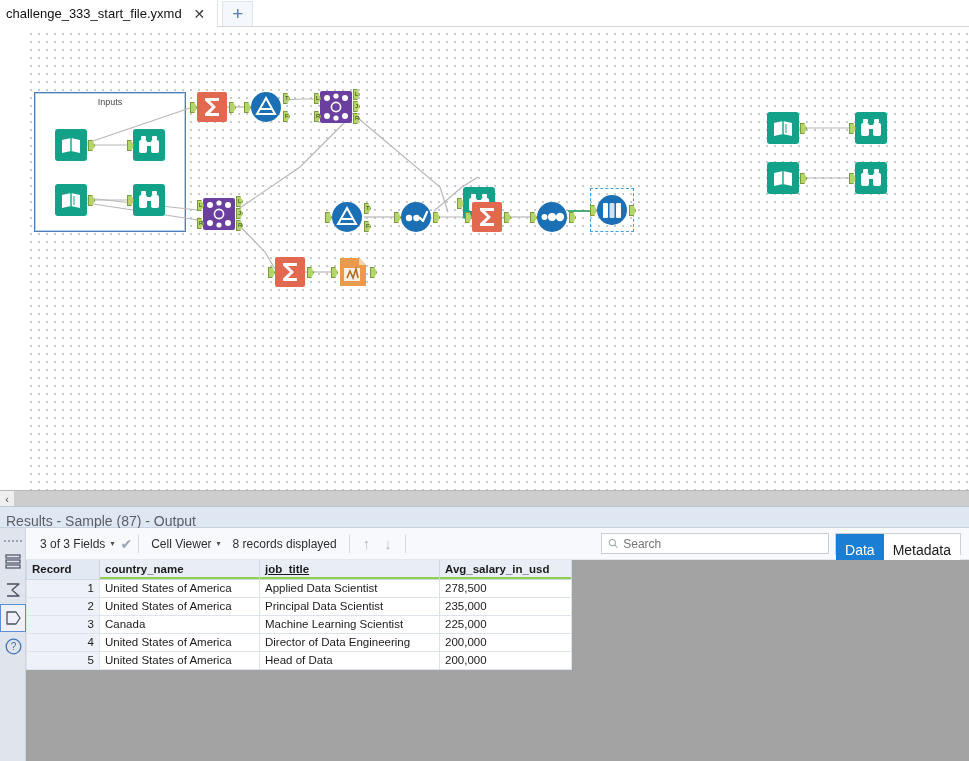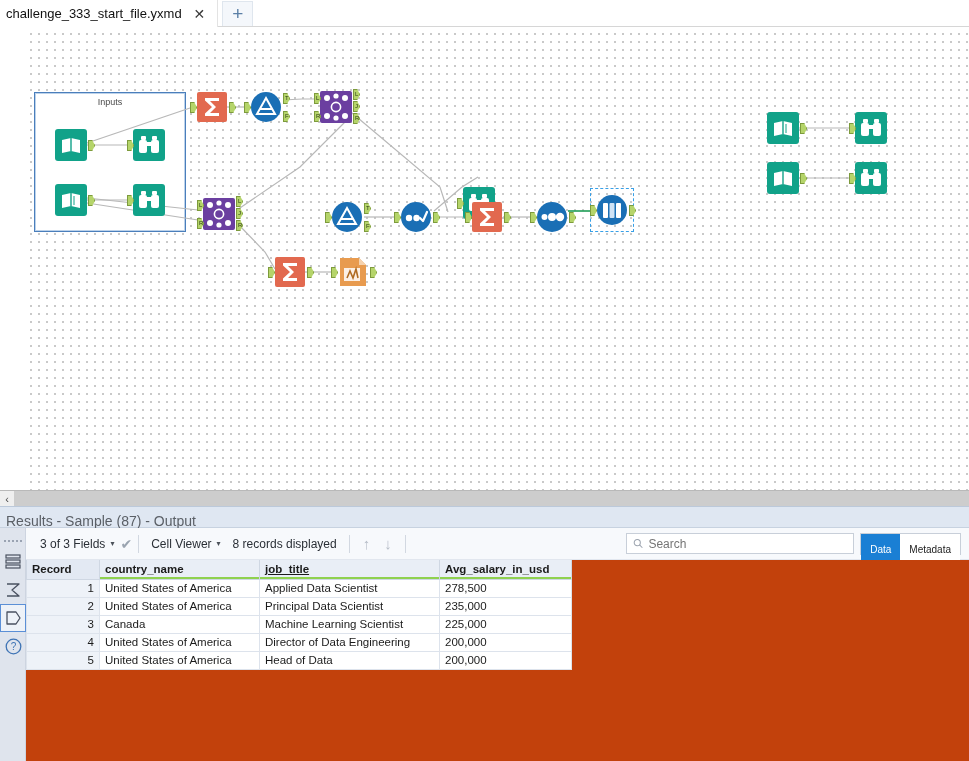--- a/index.html
+++ b/index.html
@@ -157,28 +157,28 @@
     width:228px; height:21px; border:1px solid #c8cfd9; background:#ffffff;
     display:flex; align-items:center; padding:0 6px; gap:5px;justify-content:center;
   }
   .search-input {
     border:none; outline:none; font-size:12px; color:#9aa2ad;
     width:100%; background:transparent; font-family:"Liberation Sans", sans-serif;
   }
   .seg { display:flex; border:1px solid #c8cfd9; height:22px; }
   .seg-btn {
     padding:16px 9px; height:20px; display:flex; align-items:center;
-    font-size:10px; cursor:pointer; background:#ffffff; color:#1b1b1b;
+    font-size:14px; cursor:pointer; background:#ffffff; color:#1b1b1b;
   }
   .seg-btn.active { background:#1a7fd4; color:#ffffff; }
 
   
   .grid {
     position:absolute; left:26px; top:32px; width:943px; height:201px;
-    overflow:hidden; background:#c2410c;
+    overflow:hidden; background:#a3a3a3;
   }
   table.dt { border-collapse:collapse; font-size:11.5px; color:#1b1b1b; }
   table.dt th {
     background:#e9eef6; border:1px solid #cfd7e3; border-top:none;
     text-align:left; font-weight:bold; padding:3px 5px; height:19px;
     white-space:nowrap; position:relative;
   }
   table.dt th.rec { text-align:left; width:73px; background:#e3e9f3; }
   table.dt th .uline {
     position:absolute; left:0; right:0; bottom:0; height:2px; background:#8fd14f;

